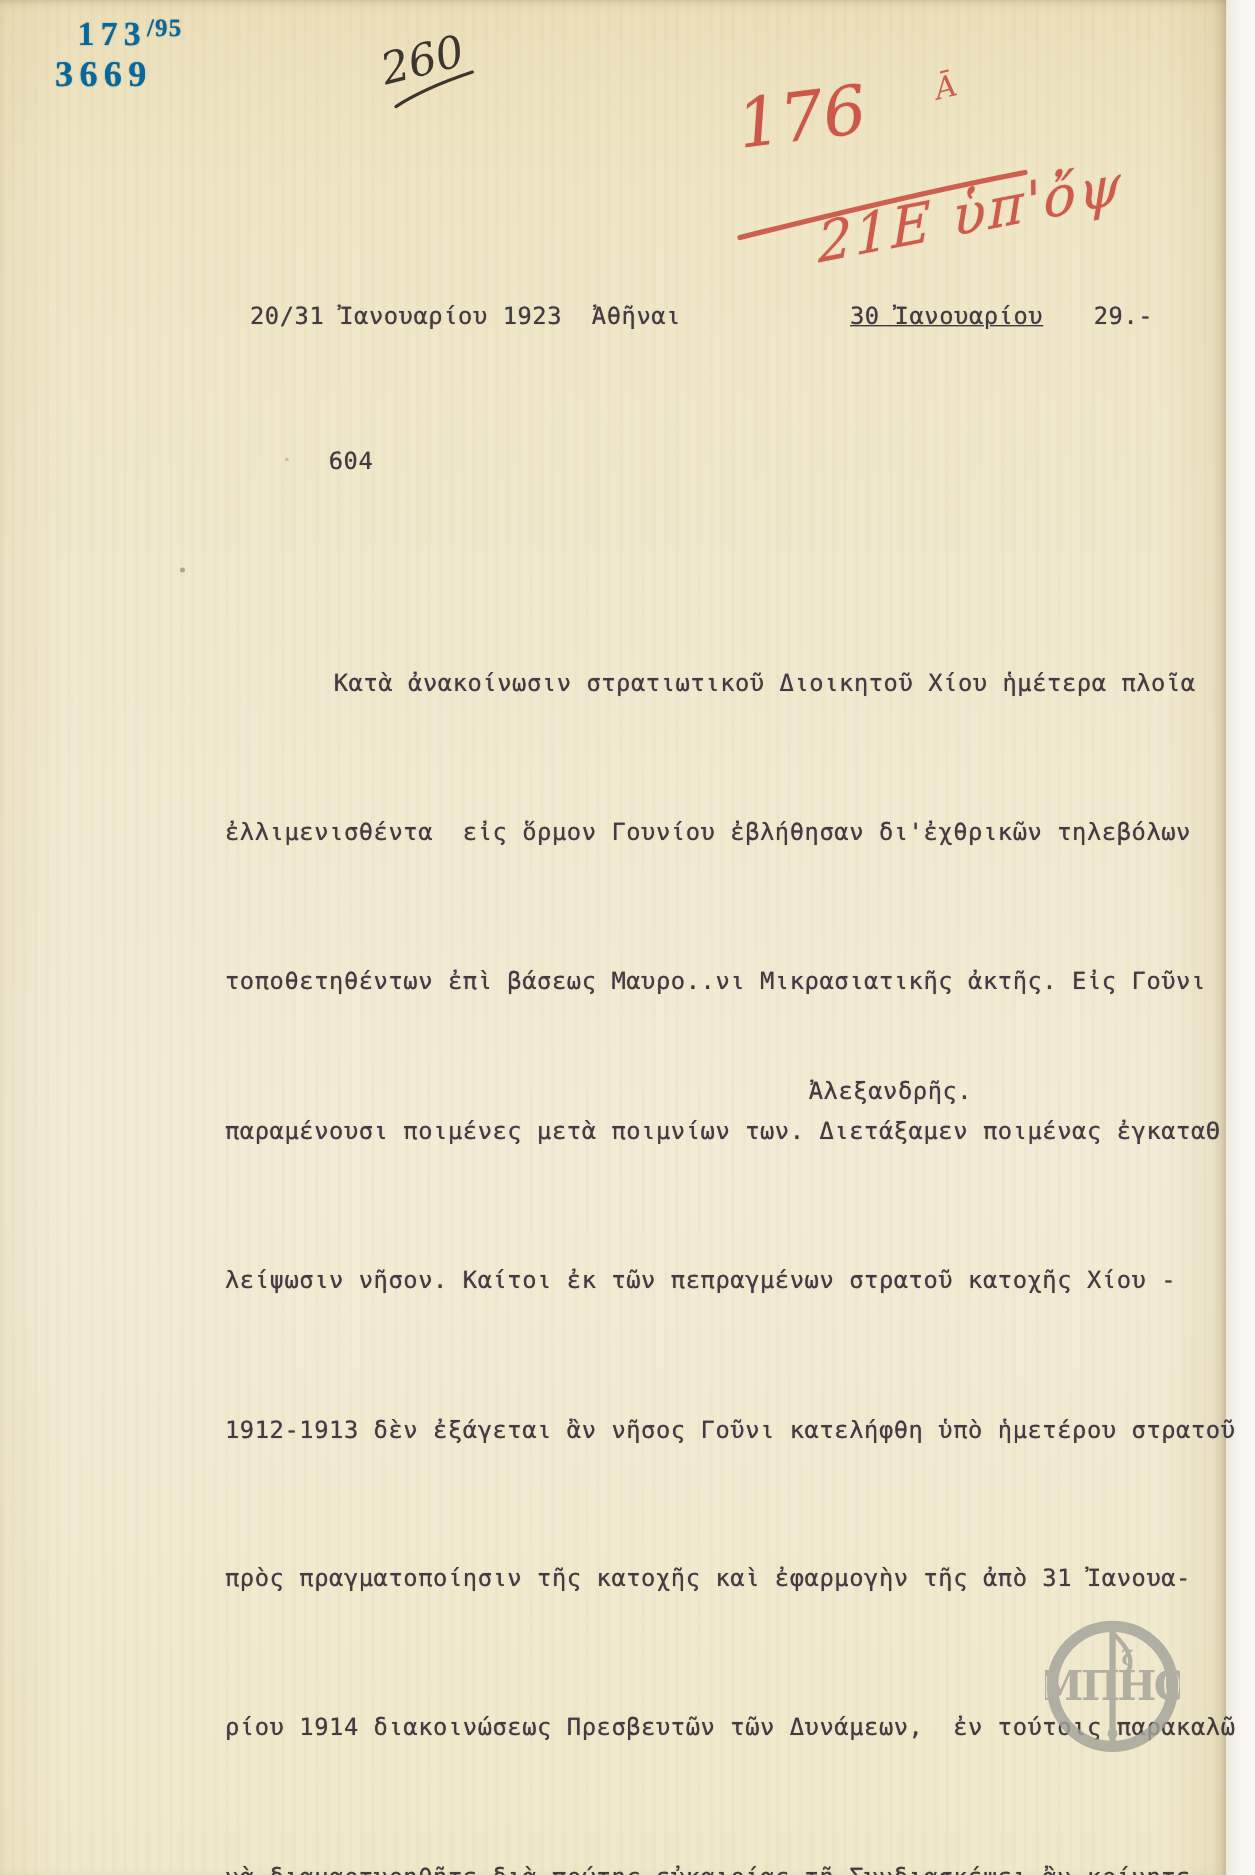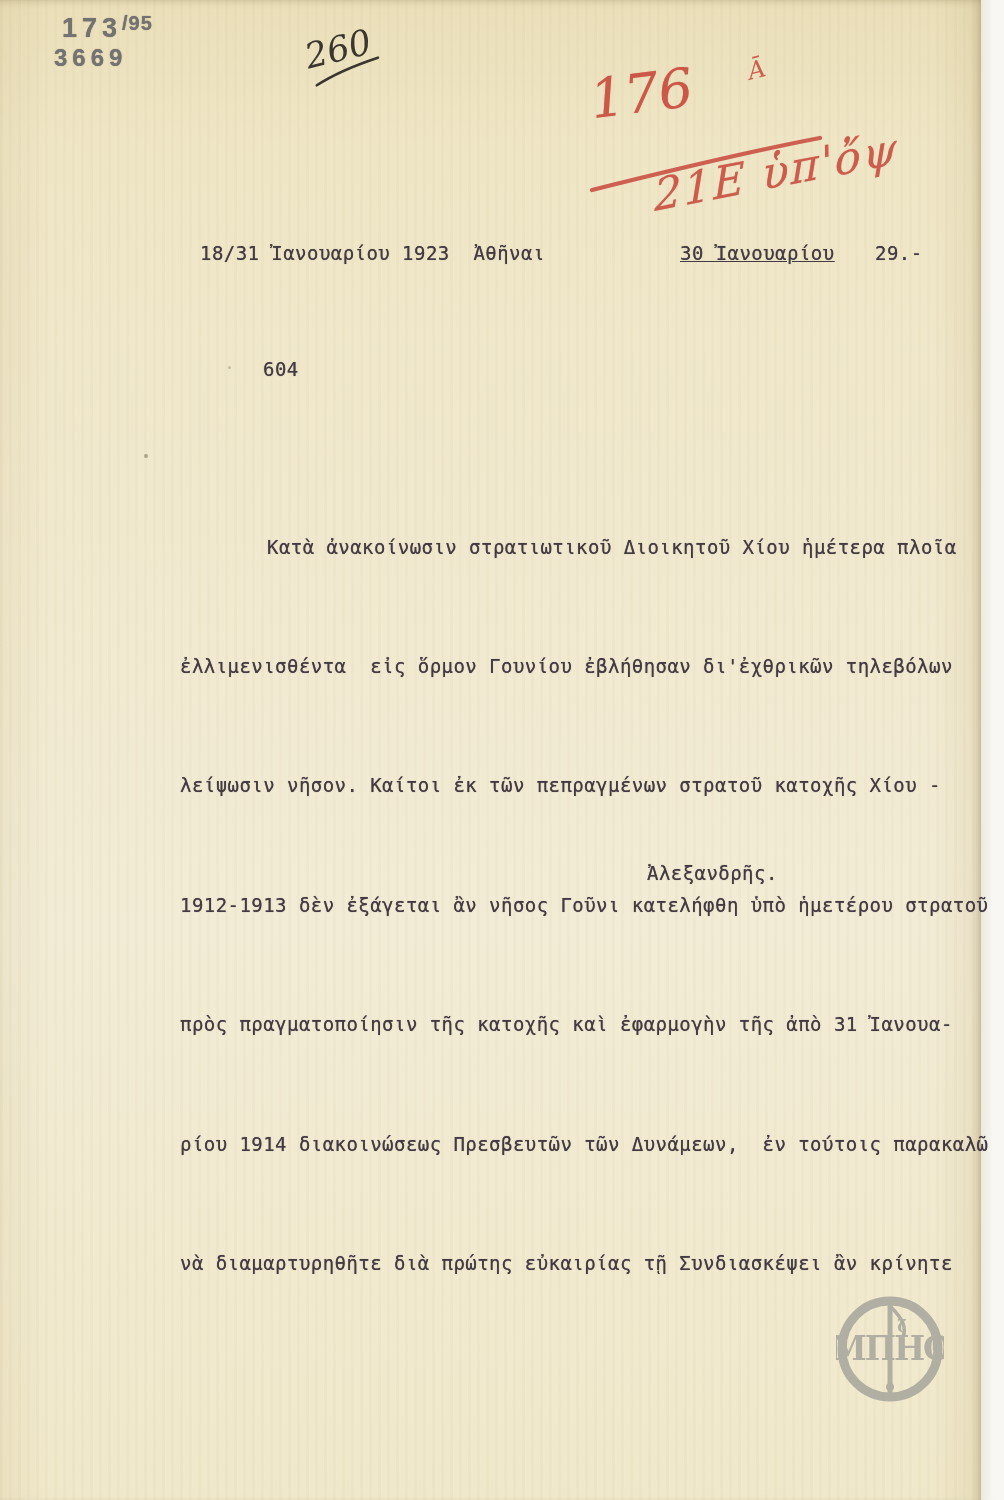--- a/index.html
+++ b/index.html
@@ -28,26 +28,26 @@
   .hdr-mid{left:680px;top:242px;text-decoration:underline;}
   .hdr-right{left:875px;top:242px;}
   .protocol{left:263px;top:318px;margin-top:40px;}
   .body-block{left:180px;top:448px;line-height:39.8px;}
   .line{white-space:pre;}
   .line-first{padding-left:87px;}
   .signature{left:647px;top:862px;}
 
   
   .stamp{
-    position:absolute;font-family:Liberation Sans, sans-serif;font-weight:bold;
-    color:#737373;letter-spacing:5px;text-shadow:0 0 1px rgba(48,42,32,.65);
+    position:absolute;font-family:Liberation Serif, serif;font-weight:bold;
+    color:#0369a1;letter-spacing:5px;text-shadow:0 0 1px rgba(48,42,32,.65);
   }
   .stamp-1{left:62px;top:12px;font-size:27px;}
   .stamp-1 .ref-sup{font-size:20px;vertical-align:7px;letter-spacing:1px;}
-  .stamp-2{left:54px;top:44px;font-size:24px;}
+  .stamp-2{left:44px;top:44px;font-size:29px;}
 
   
   .hand-260{
     position:absolute;left:306px;top:28px;transform:rotate(-14deg);
     color:#3b362f;font-family:"DejaVu Serif",serif;font-style:italic;font-size:35px;
   }
   .hand-260 svg{display:block;margin-top:-4px;margin-left:2px;}
 
   
   .red{color:#c8493c;font-family:"DejaVu Serif",serif;}
@@ -84,28 +84,30 @@
     </svg>
   </div>
 
   <div class="red red-176">176</div>
   <div class="red red-letter">Ᾱ</div>
   <svg class="red-line-svg" width="240" height="72" viewBox="0 0 240 72">
     <path d="M6,64 C70,48 160,26 234,12" stroke="#c8493c" stroke-width="4.2" fill="none" stroke-linecap="round"></path>
   </svg>
   <div class="red red-scrawl">21Ε ὑπ'ὄψ</div>
 
-  <div class="typed hdr-left">18/31 Ἰανουαρίου 1923  Ἀθῆναι</div>
+  <div class="typed hdr-left">20/31 Ἰανουαρίου 1923  Ἀθῆναι</div>
   <div class="typed hdr-mid">30 Ἰανουαρίου</div>
   <div class="typed hdr-right">29.-</div>
   <div class="typed protocol">604</div>
 
   <div class="typed body-block">
     <div class="line line-first">Κατὰ ἀνακοίνωσιν στρατιωτικοῦ Διοικητοῦ Χίου ἡμέτερα πλοῖα</div>
     <div class="line">ἐλλιμενισθέντα  εἰς ὅρμον Γουνίου ἐβλήθησαν δι'ἐχθρικῶν τηλεβόλων</div>
+    <div class="line">τοποθετηθέντων ἐπὶ βάσεως Μαυρο..νι Μικρασιατικῆς ἀκτῆς. Εἰς Γοῦνι</div>
+    <div class="line">παραμένουσι ποιμένες μετὰ ποιμνίων των. Διετάξαμεν ποιμένας ἐγκαταΘ</div>
     <div class="line">λείψωσιν νῆσον. Καίτοι ἐκ τῶν πεπραγμένων στρατοῦ κατοχῆς Χίου -</div>
     <div class="line">1912-1913 δὲν ἐξάγεται ἂν νῆσος Γοῦνι κατελήφθη ὑπὸ ἡμετέρου στρατοῦ</div>
     <div class="line">πρὸς πραγματοποίησιν τῆς κατοχῆς καὶ ἐφαρμογὴν τῆς ἀπὸ 31 Ἰανουα-</div>
     <div class="line">ρίου 1914 διακοινώσεως Πρεσβευτῶν τῶν Δυνάμεων,  ἐν τούτοις παρακαλῶ</div>
     <div class="line">νὰ διαμαρτυρηθῆτε διὰ πρώτης εὐκαιρίας τῇ Συνδιασκέψει ἂν κρίνητε</div>
     
   </div>
 
   <div class="typed signature">Ἀλεξανδρῆς.</div>
 

